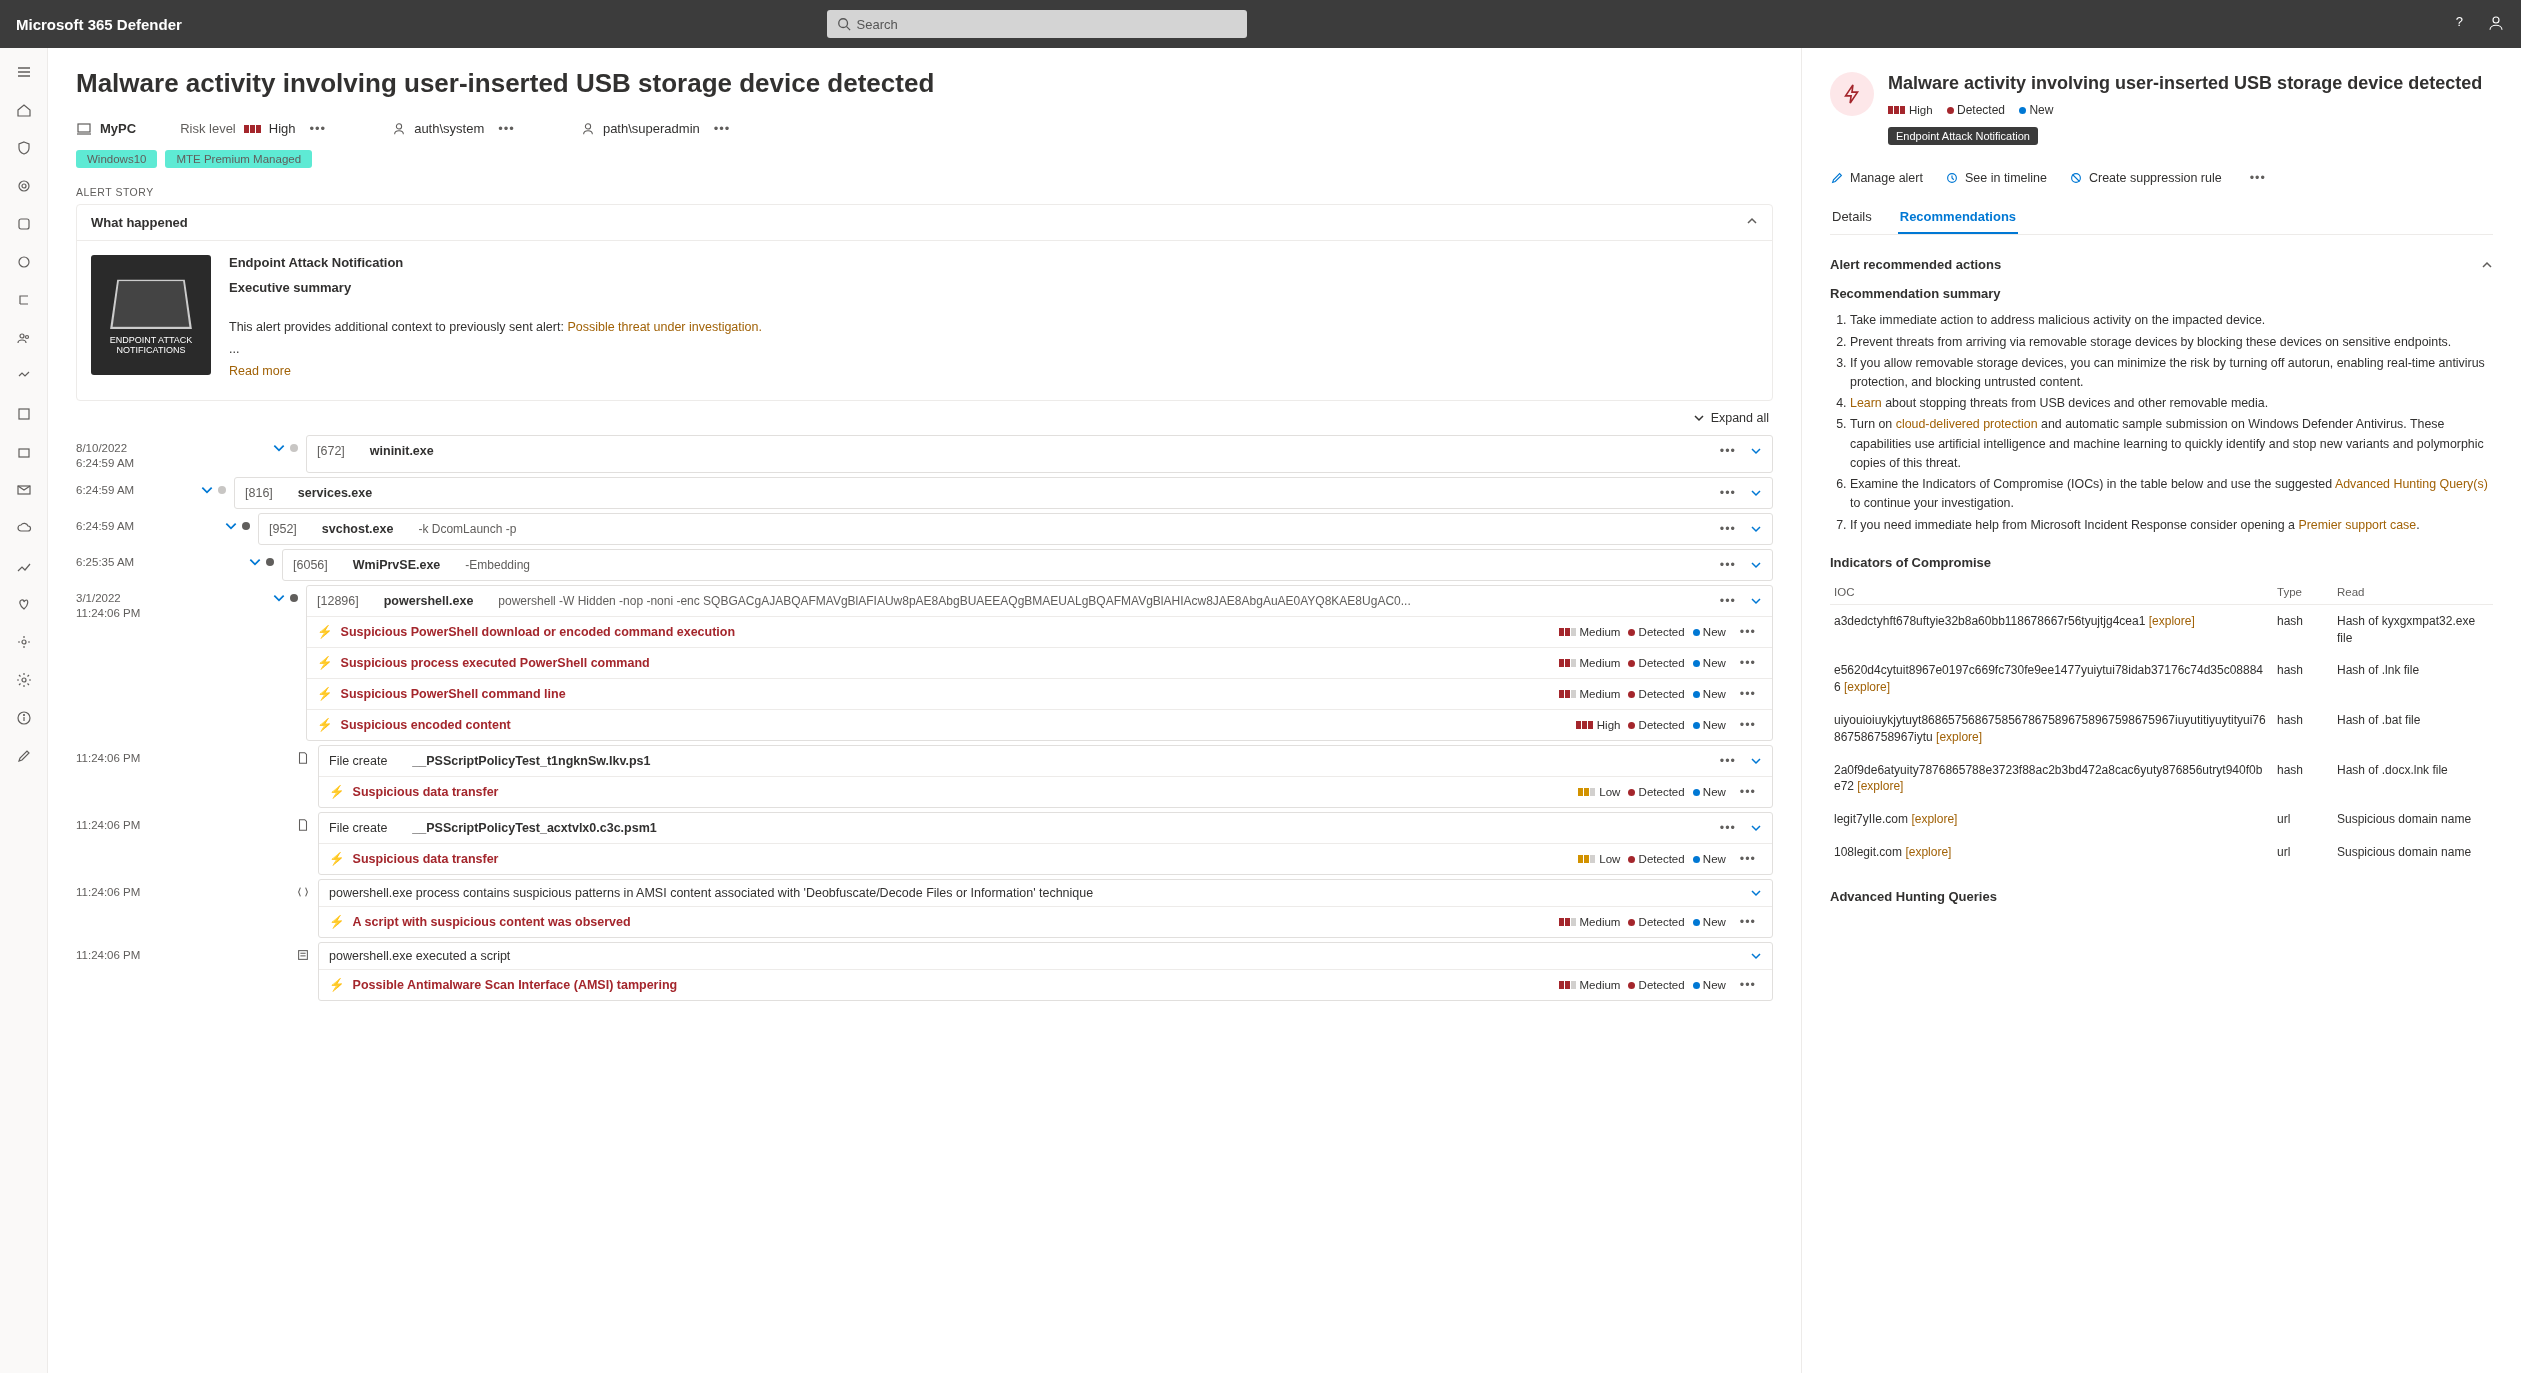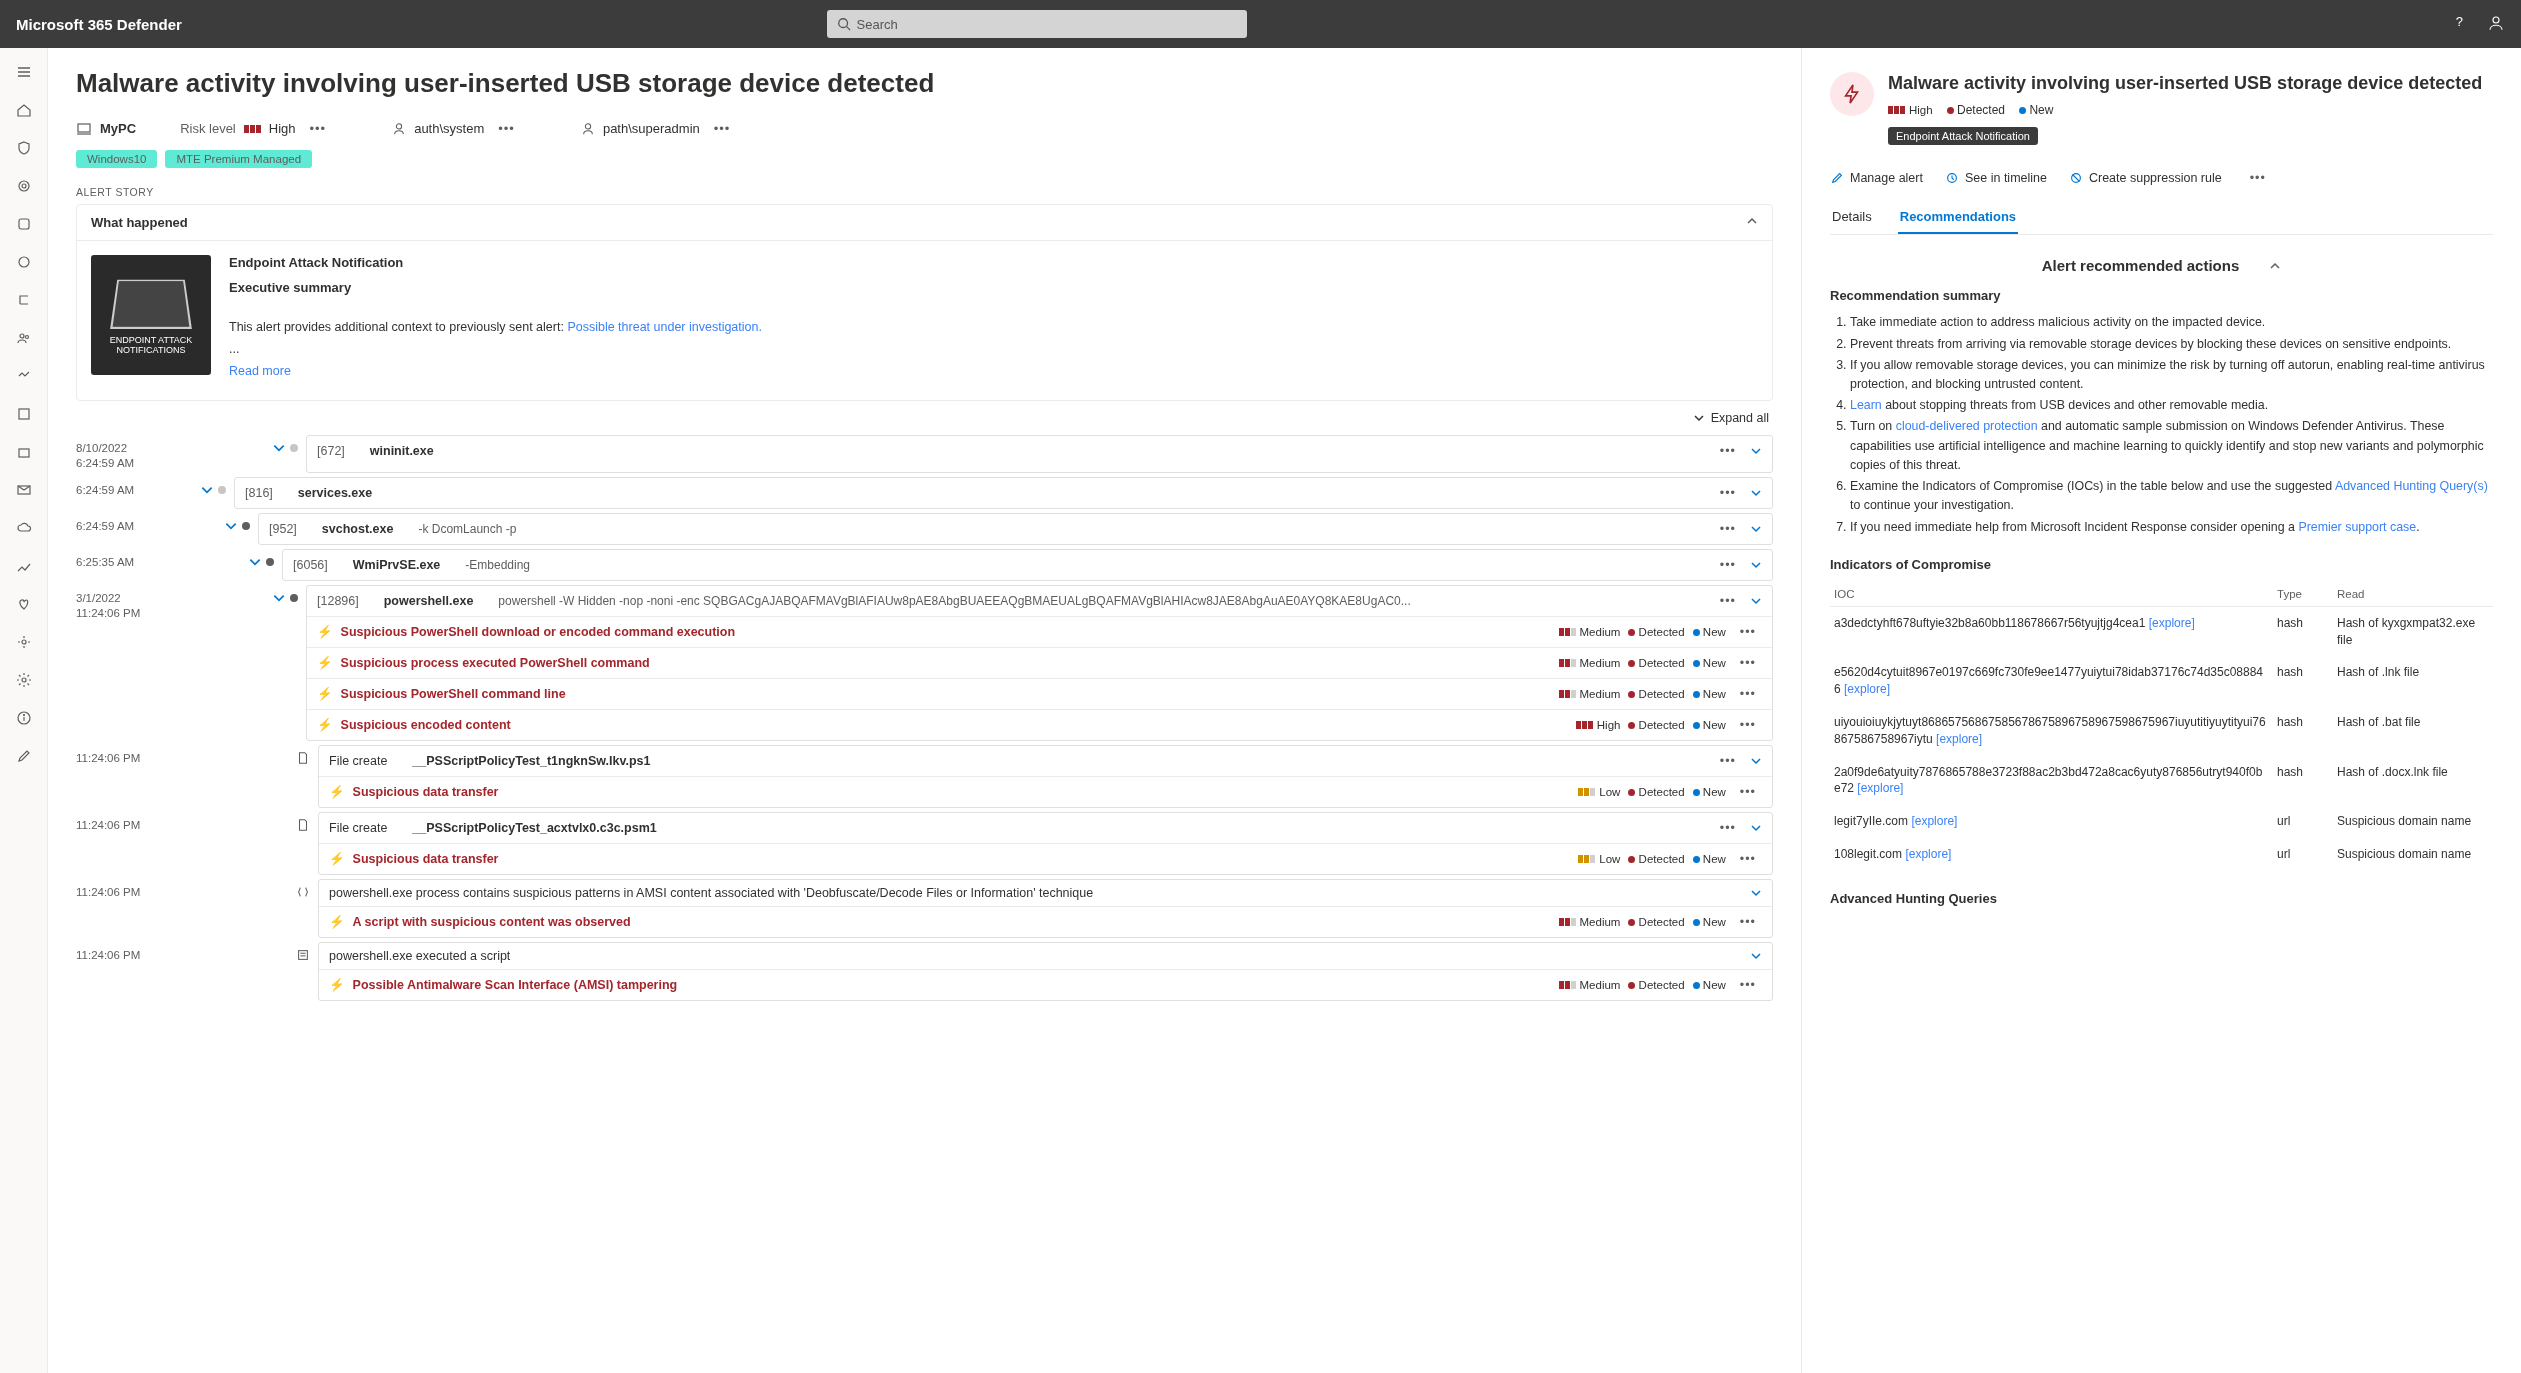--- a/index.html
+++ b/index.html
@@ -26,21 +26,21 @@
 .tag { padding: 3px 11px; background: #5eead4; border-radius: 3px; font-size: 11.5px; color: #605e5c; }
 
 .section-label { font-size: 10.5px; color: #605e5c; letter-spacing: 0.5px; margin-bottom: 6px; }
 .wh-box { border: 1px solid #edebe9; border-radius: 4px; }
 .wh-head { padding: 10px 14px; font-weight: 600; display: flex; justify-content: space-between; align-items: center; border-bottom: 1px solid #edebe9; }
 .wh-body { display: flex; gap: 18px; padding: 14px; }
 .ean-badge { width: 120px; height: 120px; background: #2a2a2a; border-radius: 3px; display: flex; flex-direction: column; align-items: center; justify-content: center; color: #fff; font-size: 9px; text-align: center; position: relative; }
 .ean-badge::before { content:""; width: 70px; height: 50px; border: 2px solid #ccc; background: #444; transform: perspective(120px) rotateX(25deg); margin-bottom: 6px; }
 .wh-text h4 { font-size: 13px; font-weight: 600; margin-bottom: 10px; }
 .wh-text p { font-size: 12.5px; margin-bottom: 8px; }
-.link { color: #3b82f6; cursor: pointer; text-align: right; }
+.link { color: #a16207; cursor: pointer; text-align: right; }
 
 .expand-all { display: flex; justify-content: flex-end; padding: 10px 4px; font-size: 12.5px; }
 .expand-all span { cursor: pointer; display: inline-flex; align-items: center; gap: 6px; }
 
 .tree { font-size: 12.5px; }
 .tree-row { display: flex; align-items: stretch; }
 .tree-time { width: 100px; padding: 6px 0; font-size: 11.5px; color: #605e5c; line-height: 1.3; }
 .tree-gutter { display: flex; align-items: flex-start; gap: 4px; padding: 6px 8px 0 0; }
 .chev { width: 14px; height: 14px; cursor: pointer; color: #0078d4; }
 .dot { width: 8px; height: 8px; border-radius: 50%; background: #c8c6c4; margin-top: 3px; }
@@ -70,21 +70,21 @@
 .sp-head { display: flex; gap: 14px; margin-bottom: 10px; }
 .sp-icon { width: 44px; height: 44px; border-radius: 50%; background: #fde7e9; display: flex; align-items: center; justify-content: center; color: #a4262c; font-size: 20px; flex-shrink: 0; }
 .sp-title { font-size: 18px; font-weight: 600; line-height: 1.3; }
 .sp-badges { display: flex; gap: 14px; font-size: 12px; margin: 8px 0 10px; align-items: center; }
 .ean-tag { background: #3b3b3b; color: #fff; padding: 3px 8px; border-radius: 3px; font-size: 11px; display: inline-block; margin-bottom: 14px; }
 .sp-actions { display: flex; gap: 22px; font-size: 12.5px; margin-bottom: 14px; align-items: center; }
 .sp-actions .ai { display: inline-flex; align-items: center; gap: 6px; cursor: pointer; color: #323130; }
 .tabs { display: flex; gap: 24px; border-bottom: 1px solid #edebe9; margin-bottom: 14px; }
 .tab { padding: 8px 2px; cursor: pointer; font-size: 13px; }
 .tab.active { color: #0078d4; border-bottom: 2px solid #0078d4; font-weight: 600; }
-.collapsible-h { display: flex; justify-content: center; align-items: center; font-weight: 600; padding: 8px 0; cursor: pointer; font-size: 15px; gap: 30px; }
+.collapsible-h { display: flex; justify-content: space-between; align-items: center; font-weight: 600; padding: 8px 0; cursor: pointer; font-size: 13px; gap: 30px; }
 .rec-sum-h { font-weight: 600; margin: 6px 0 10px; }
 ol.rec-list { padding-left: 20px; }
 ol.rec-list li { font-size: 12.4px; line-height: 1.55; margin-bottom: 2px; }
 .ioc-h { font-weight: 600; margin: 20px 0 10px; }
 .ioc-tbl { width: 100%; font-size: 12px; border-collapse: collapse; }
 .ioc-tbl th { text-align: left; font-weight: 400; color: #605e5c; padding: 6px 4px; border-bottom: 1px solid #edebe9; font-size: 11.5px; }
 .ioc-tbl td { padding: 8px 4px; vertical-align: top; line-height: 1.4; }
 .ioc-tbl td.ioc-col { word-break: break-all; }
 svg { flex-shrink: 0; }
 </style>

